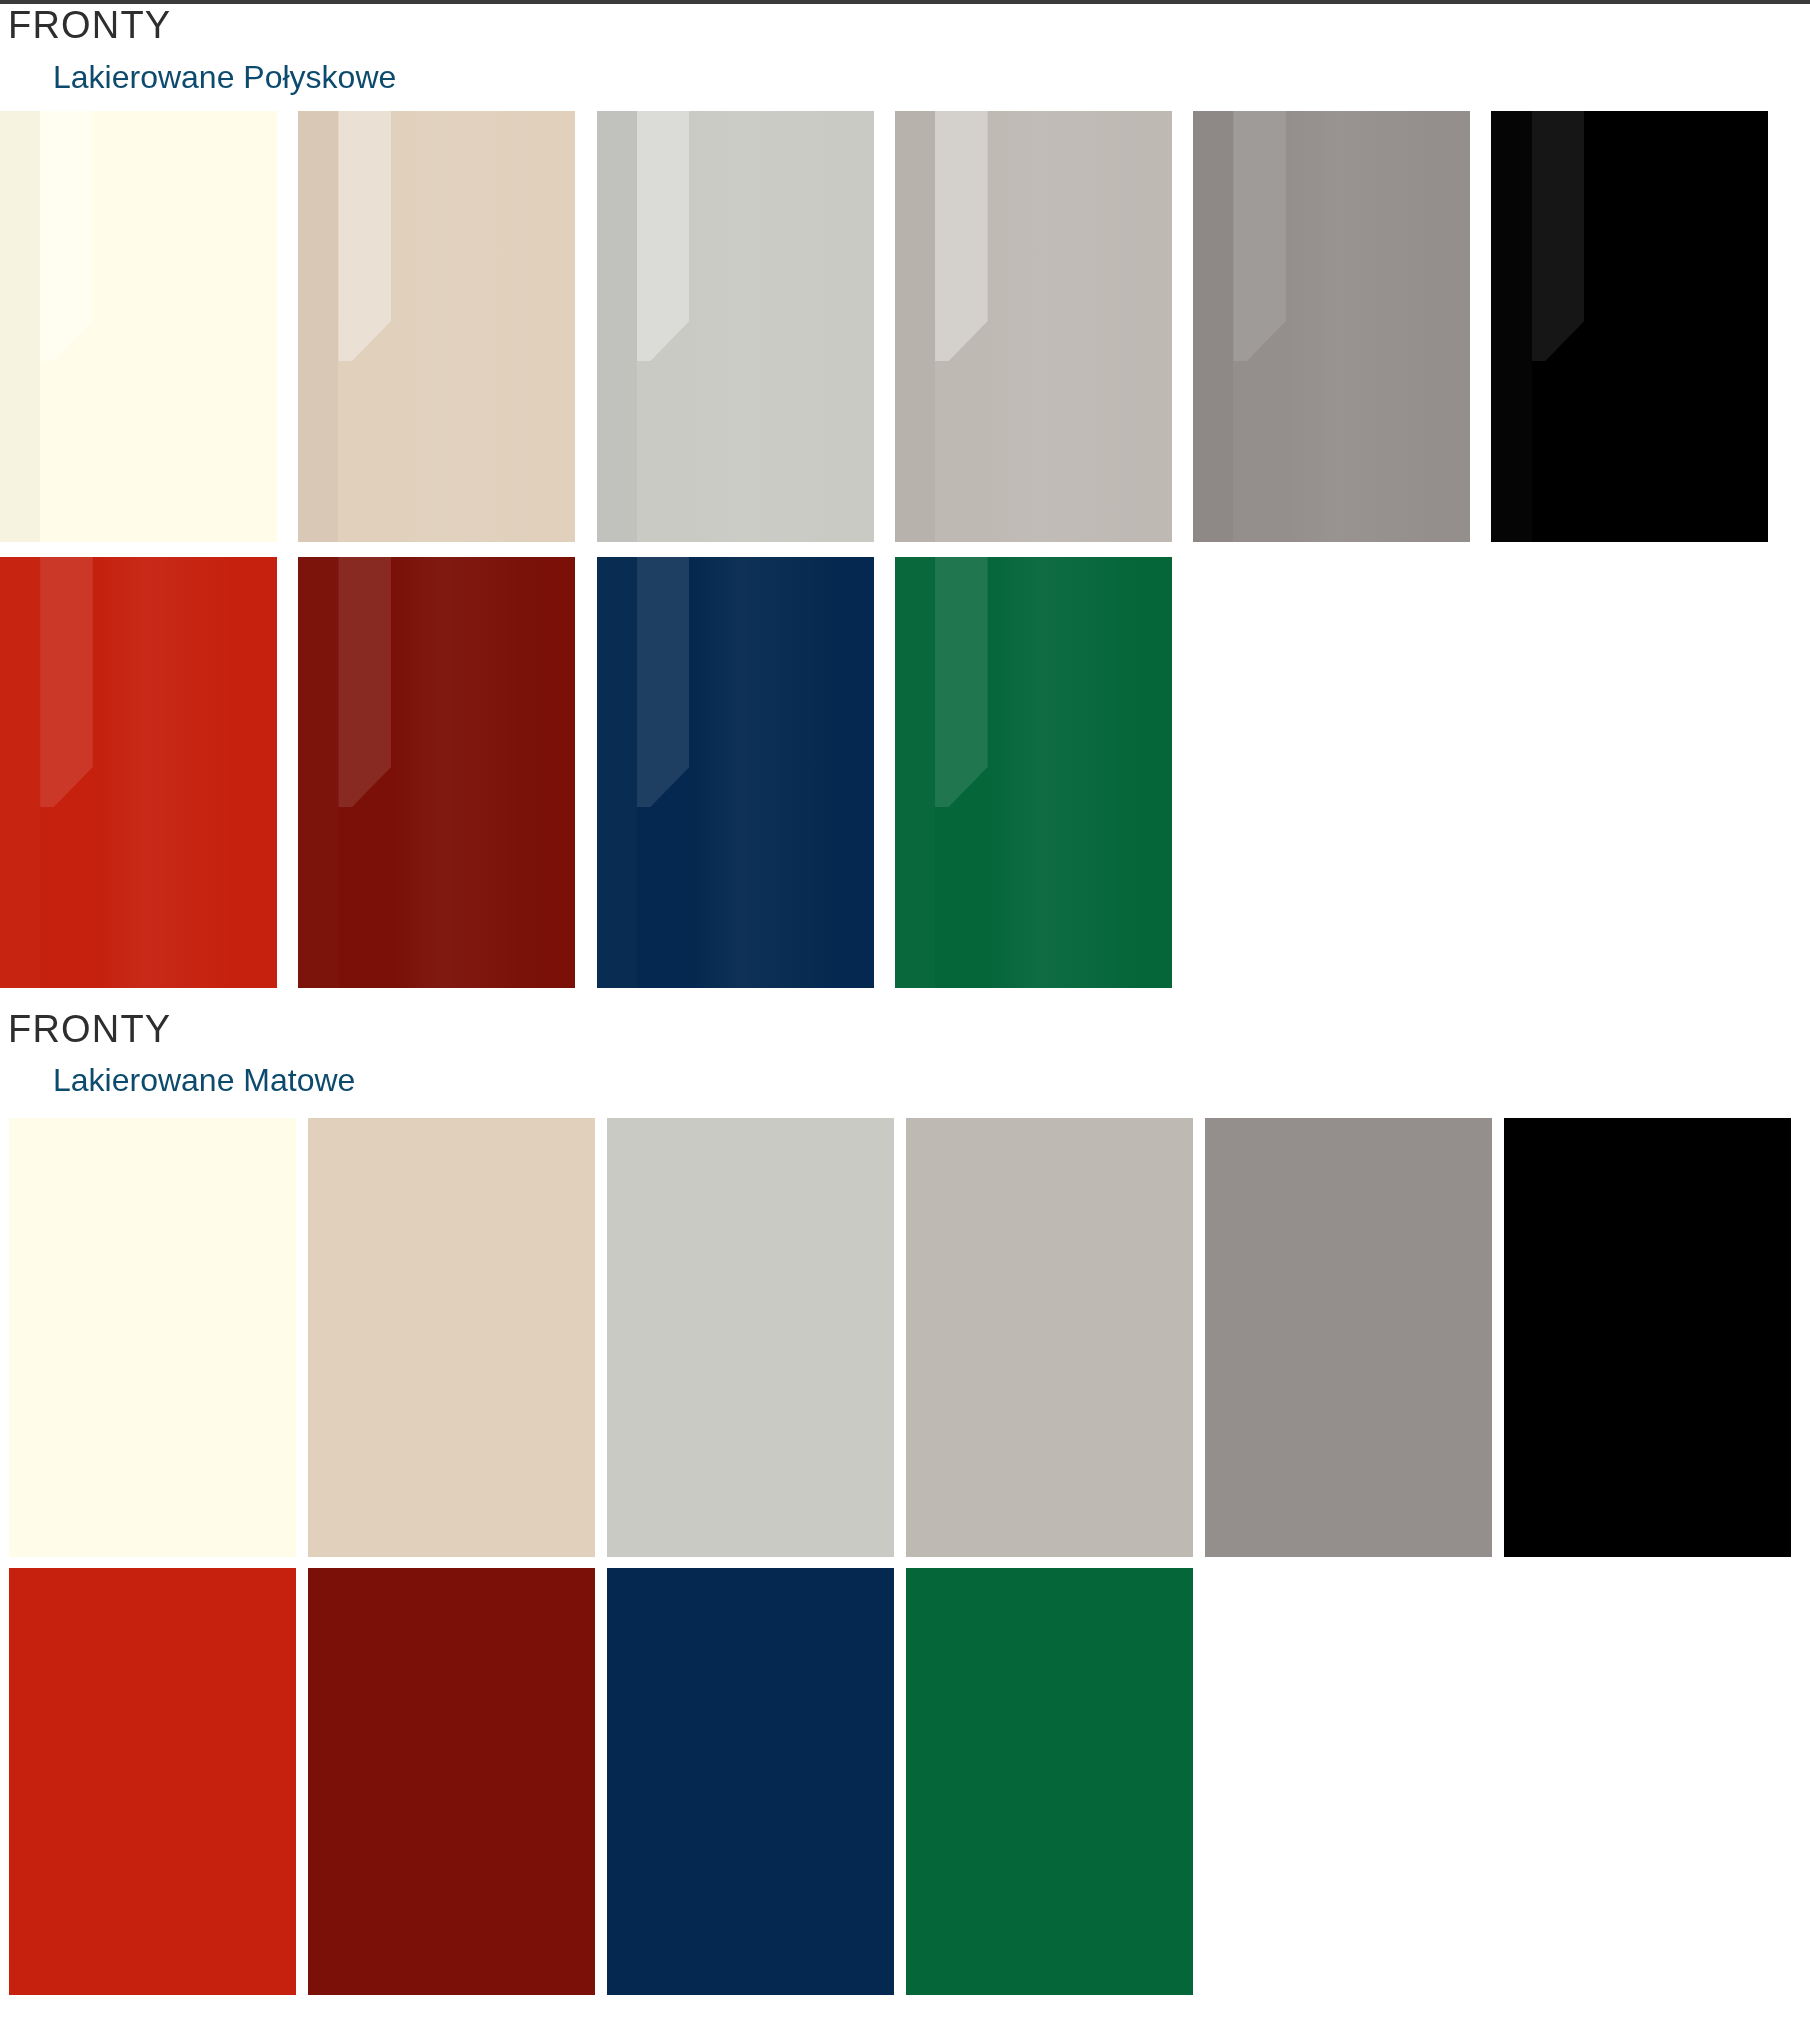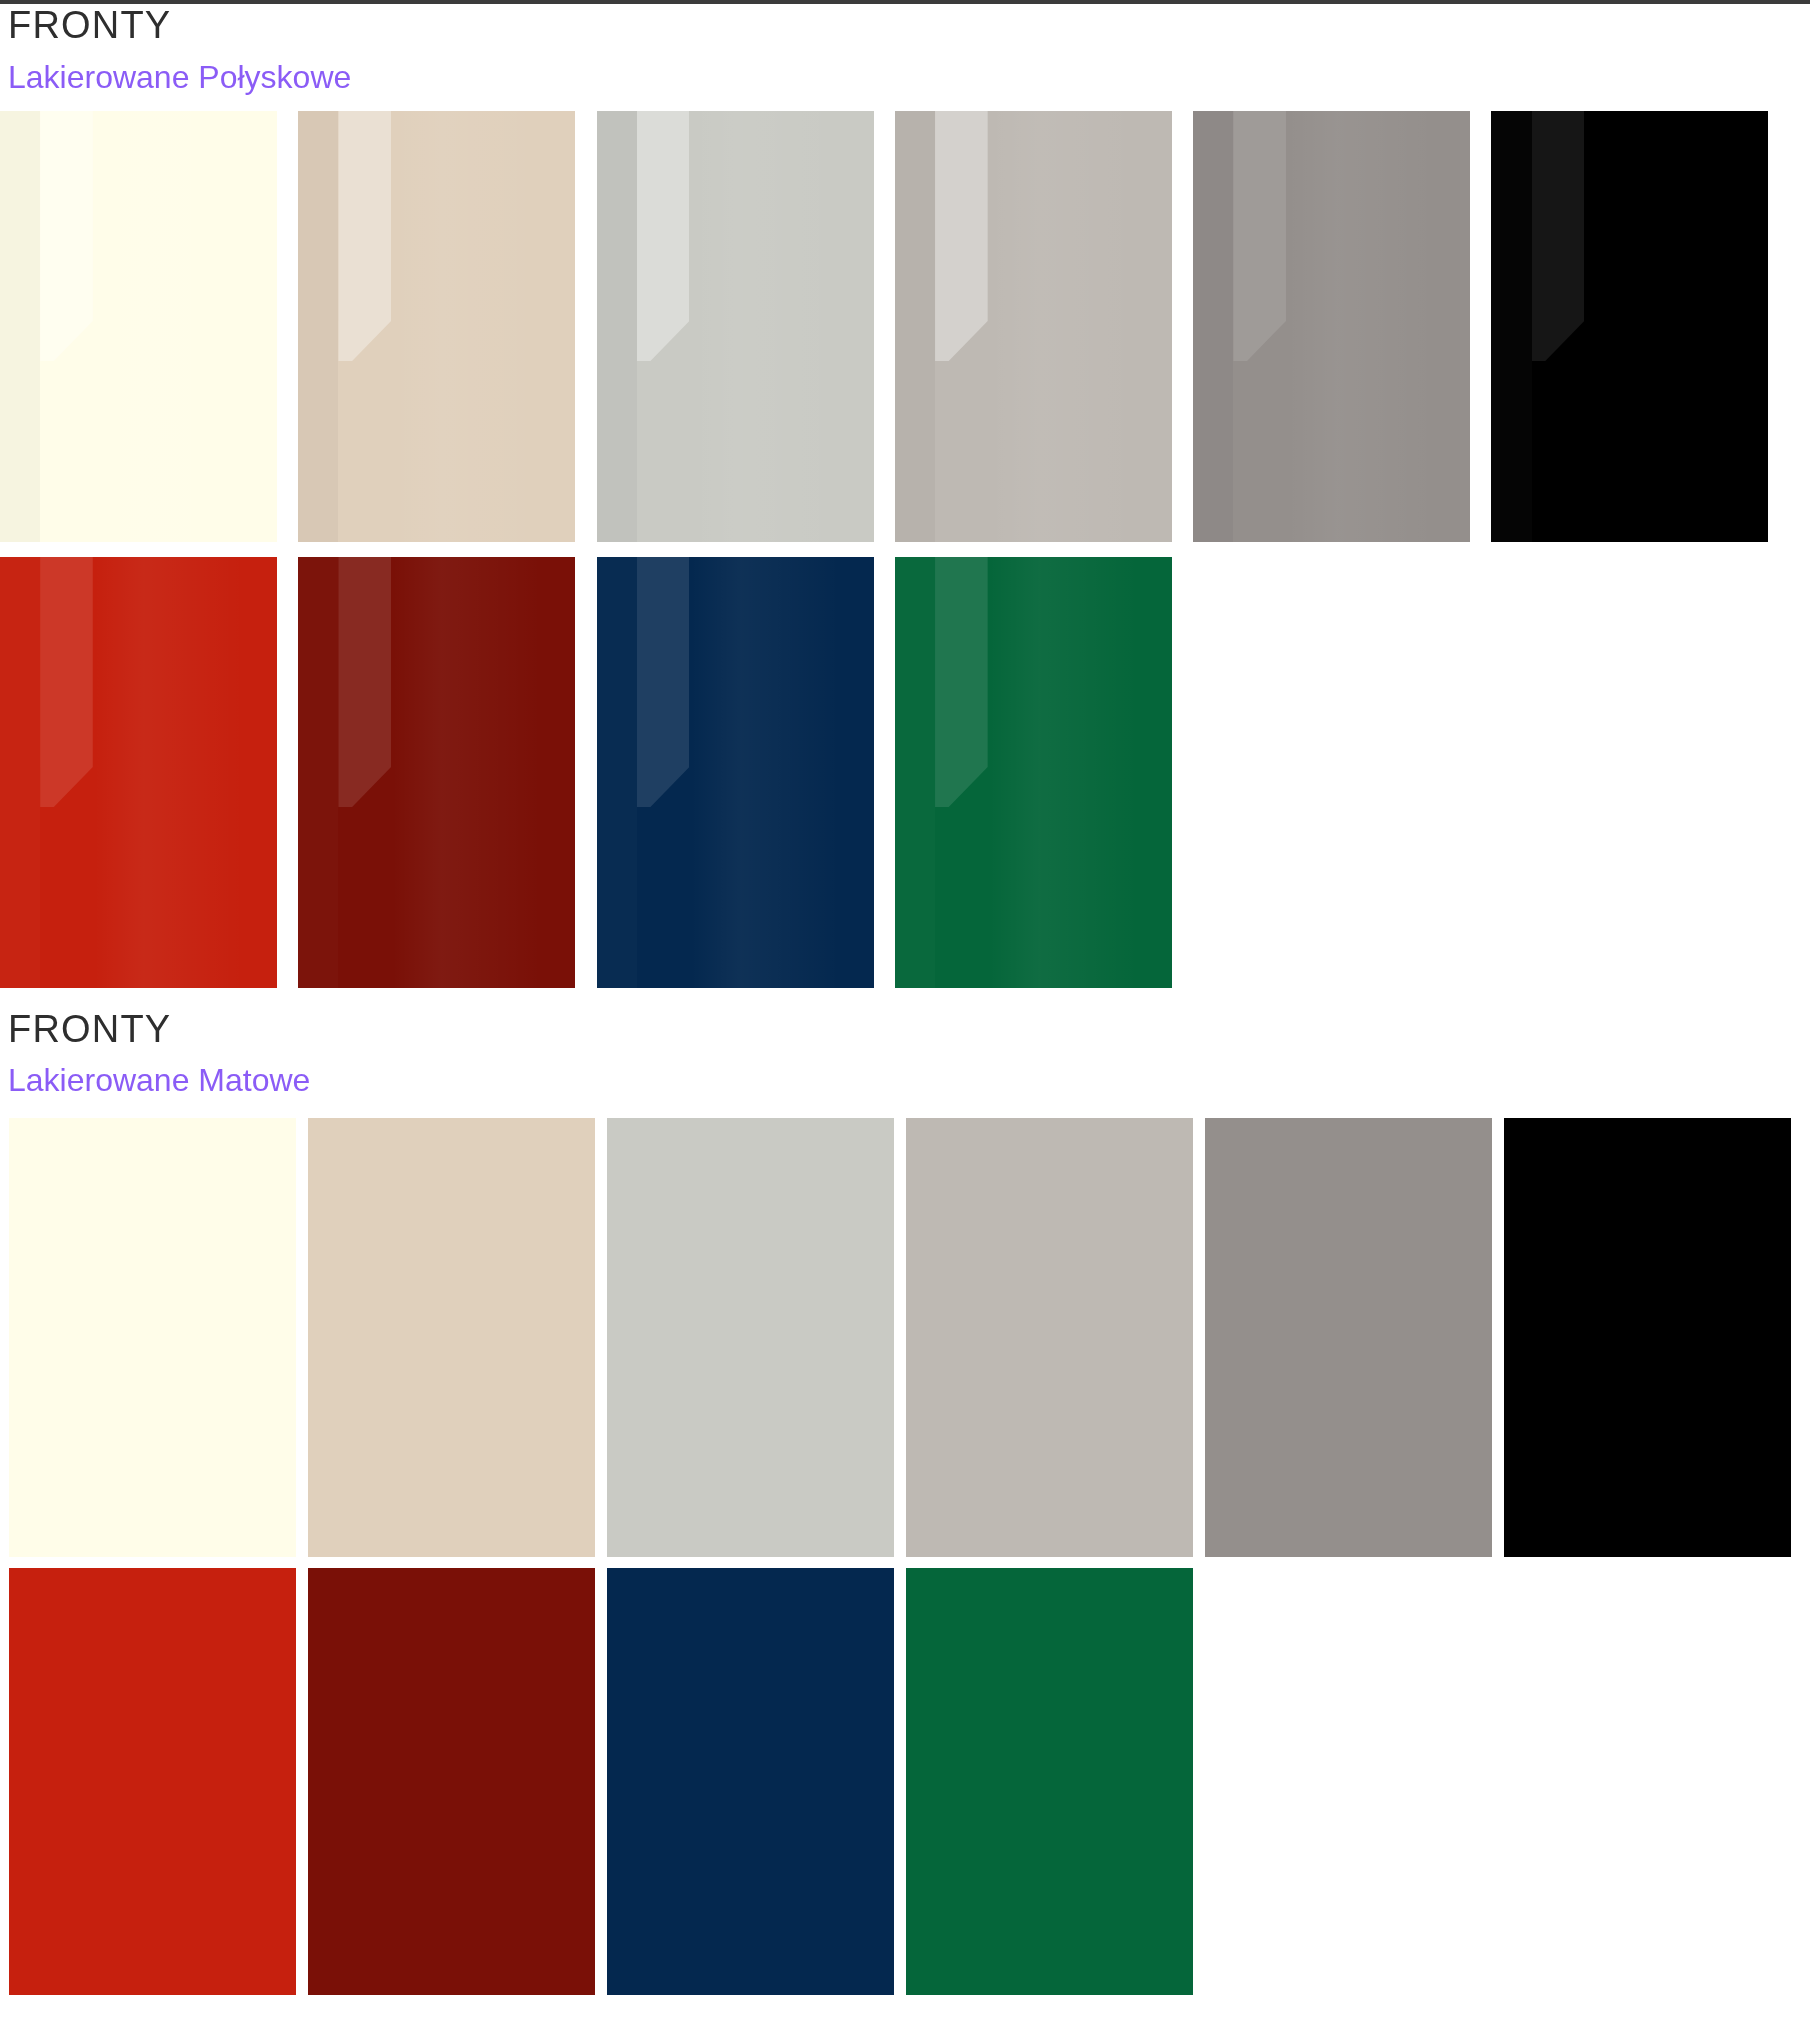--- a/index.html
+++ b/index.html
@@ -32,24 +32,25 @@
     font-size:38px;
     font-weight:400;
     letter-spacing:1.2px;
     color:#2e2e2e;
     line-height:1.05;
     white-space:nowrap;
   }
   .head-sub {
     font-size:32px;
     font-weight:400;
-    color:#8b5cf6;
+    color:#0c4a6e;
     line-height:1.15;
     margin-top:12.6px;
     white-space:nowrap;
+    margin-left:45px;
   }
 
   
   .swatch-row { position:absolute; display:flex; }
 
   .swatch {
     position:relative;
     overflow:hidden;
     flex:0 0 auto;
   }

